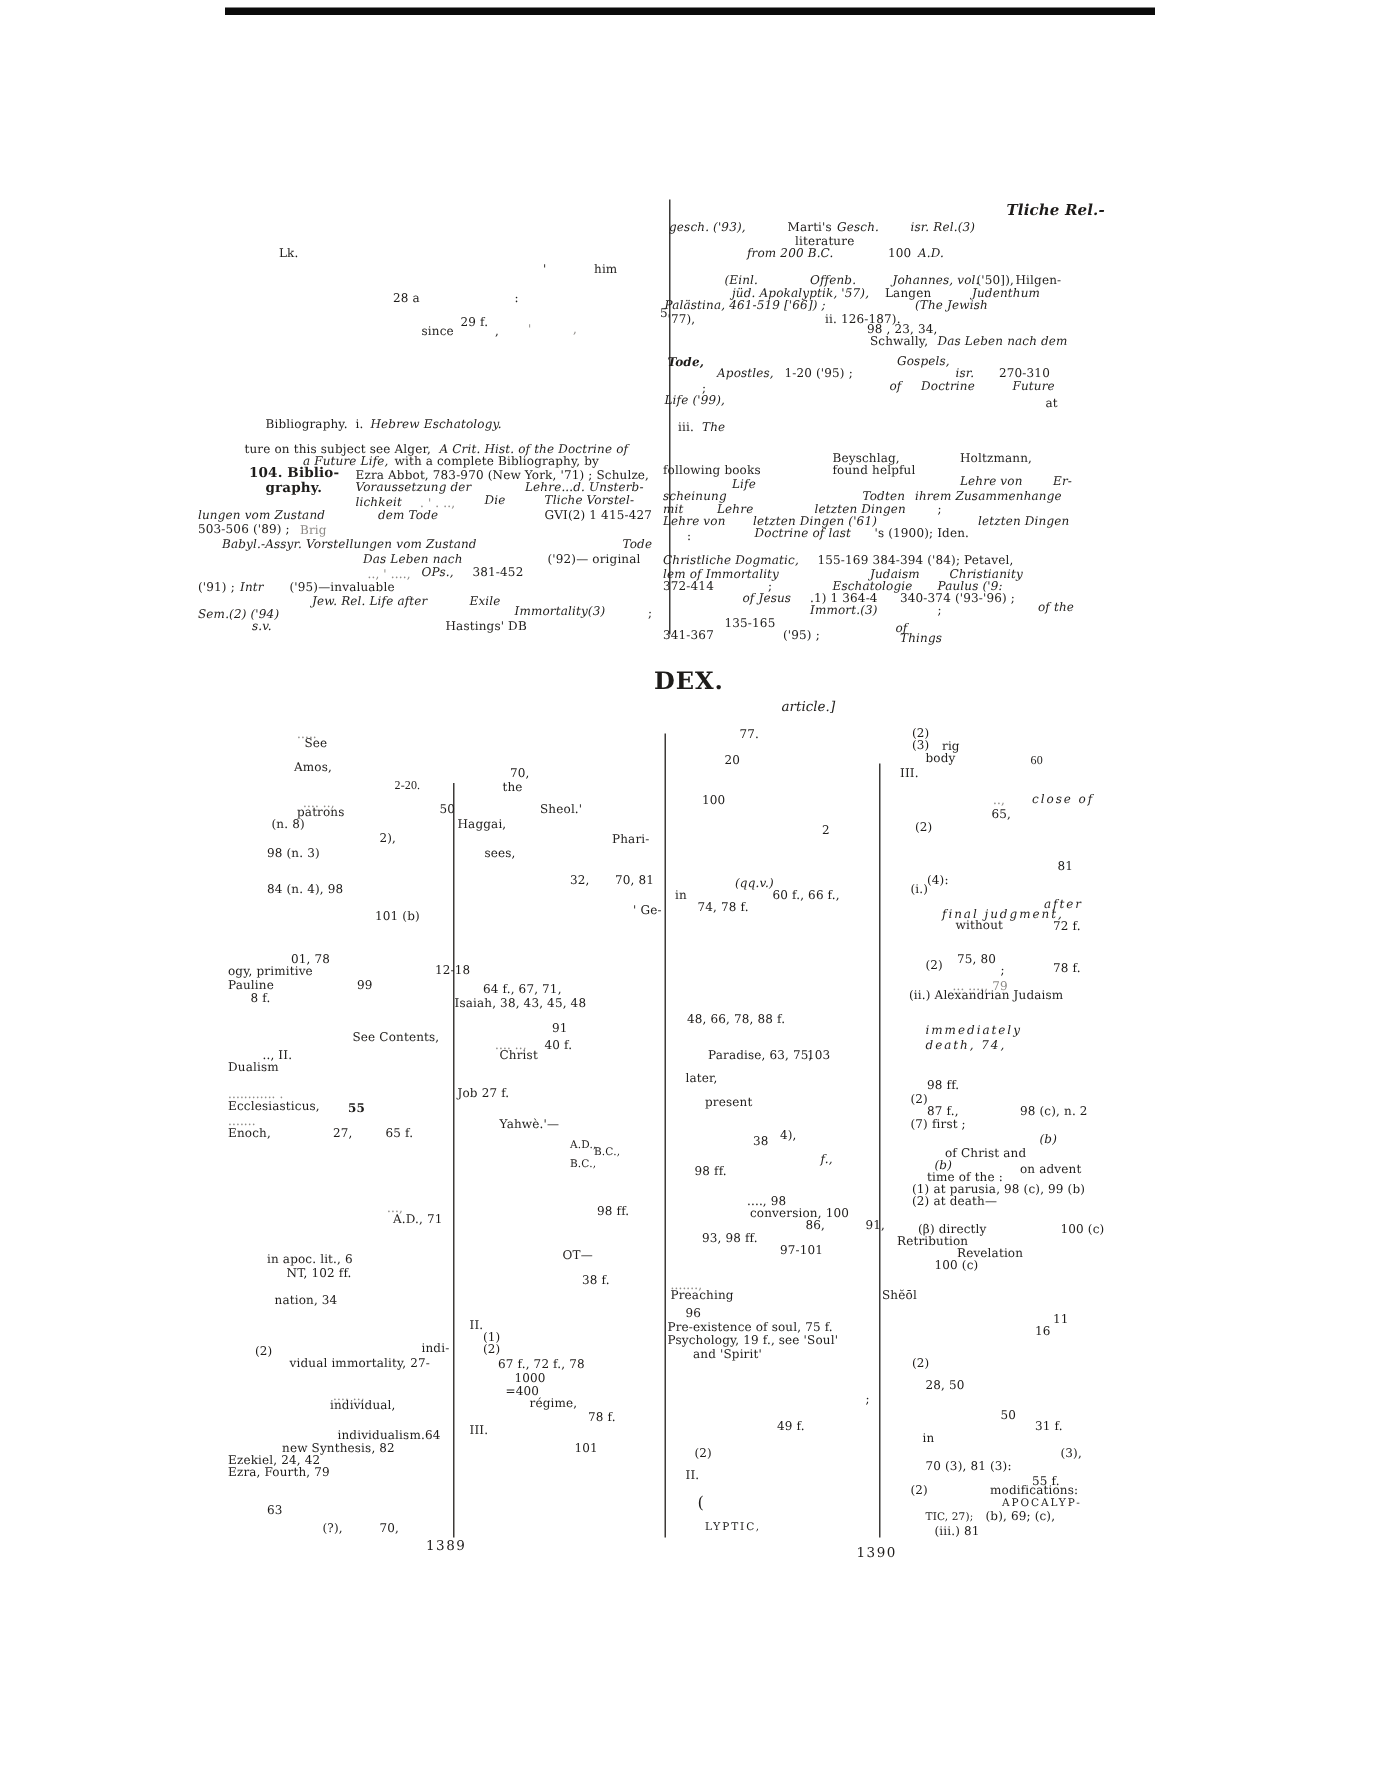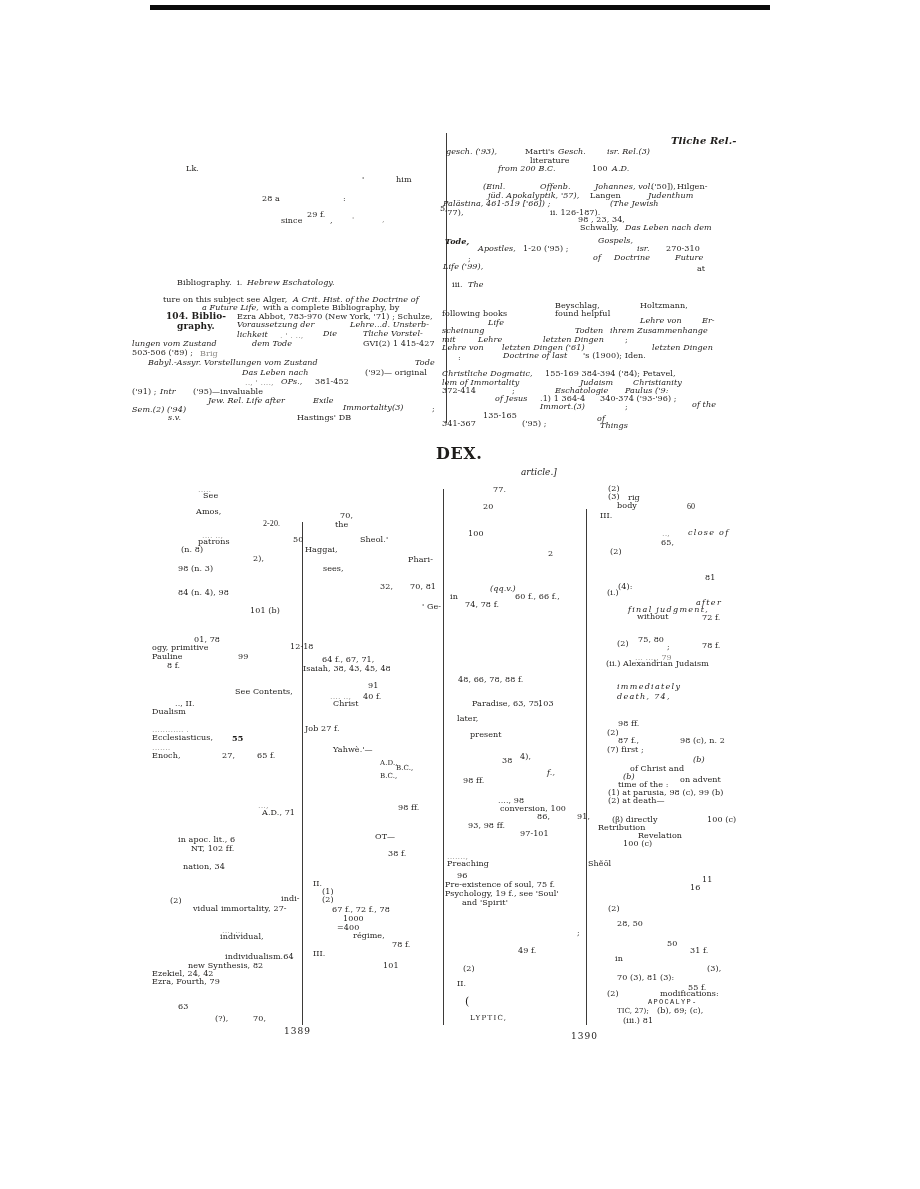--- a/index.html
+++ b/index.html
@@ -341,19 +341,19 @@
       <span class="frag" style="left: 608px; top: 905px;">(2)</span>
       <span class="frag" style="left: 617px; top: 920px;">28, 50</span>
       <span class="frag" style="left: 667px; top: 940px;">50</span>
       <span class="frag" style="left: 690px; top: 947px;">31 f.</span>
       <span class="frag" style="left: 615px; top: 955px;">in</span>
       <span class="frag" style="left: 707px; top: 965px;">(3),</span>
       <span class="frag" style="left: 617px; top: 974px;">70 (3), 81 (3):</span>
       <span class="frag" style="left: 688px; top: 984px;">55 f.</span>
       <span class="frag" style="left: 607px; top: 990px;">(2)</span>
       <span class="frag" style="left: 660px; top: 990px;">modifications:</span>
-      <span class="frag ls" style="left: 648px; top: 999px; font-size: 7px; font-family: Liberation Mono, monospace;">APOCALYP-</span>
+      <span class="frag ls" style="left: 668px; top: 999px; font-size: 7px;">APOCALYP-</span>
       <span class="frag" style="left: 617px; top: 1008px; font-size: 7px;">TIC, 27);</span>
       <span class="frag" style="left: 657px; top: 1007px;">(b), 69; (c),</span>
       <span class="frag" style="left: 623px; top: 1017px;">(iii.) 81</span>
     </div>
 
 </div>
 
 </body></html>

